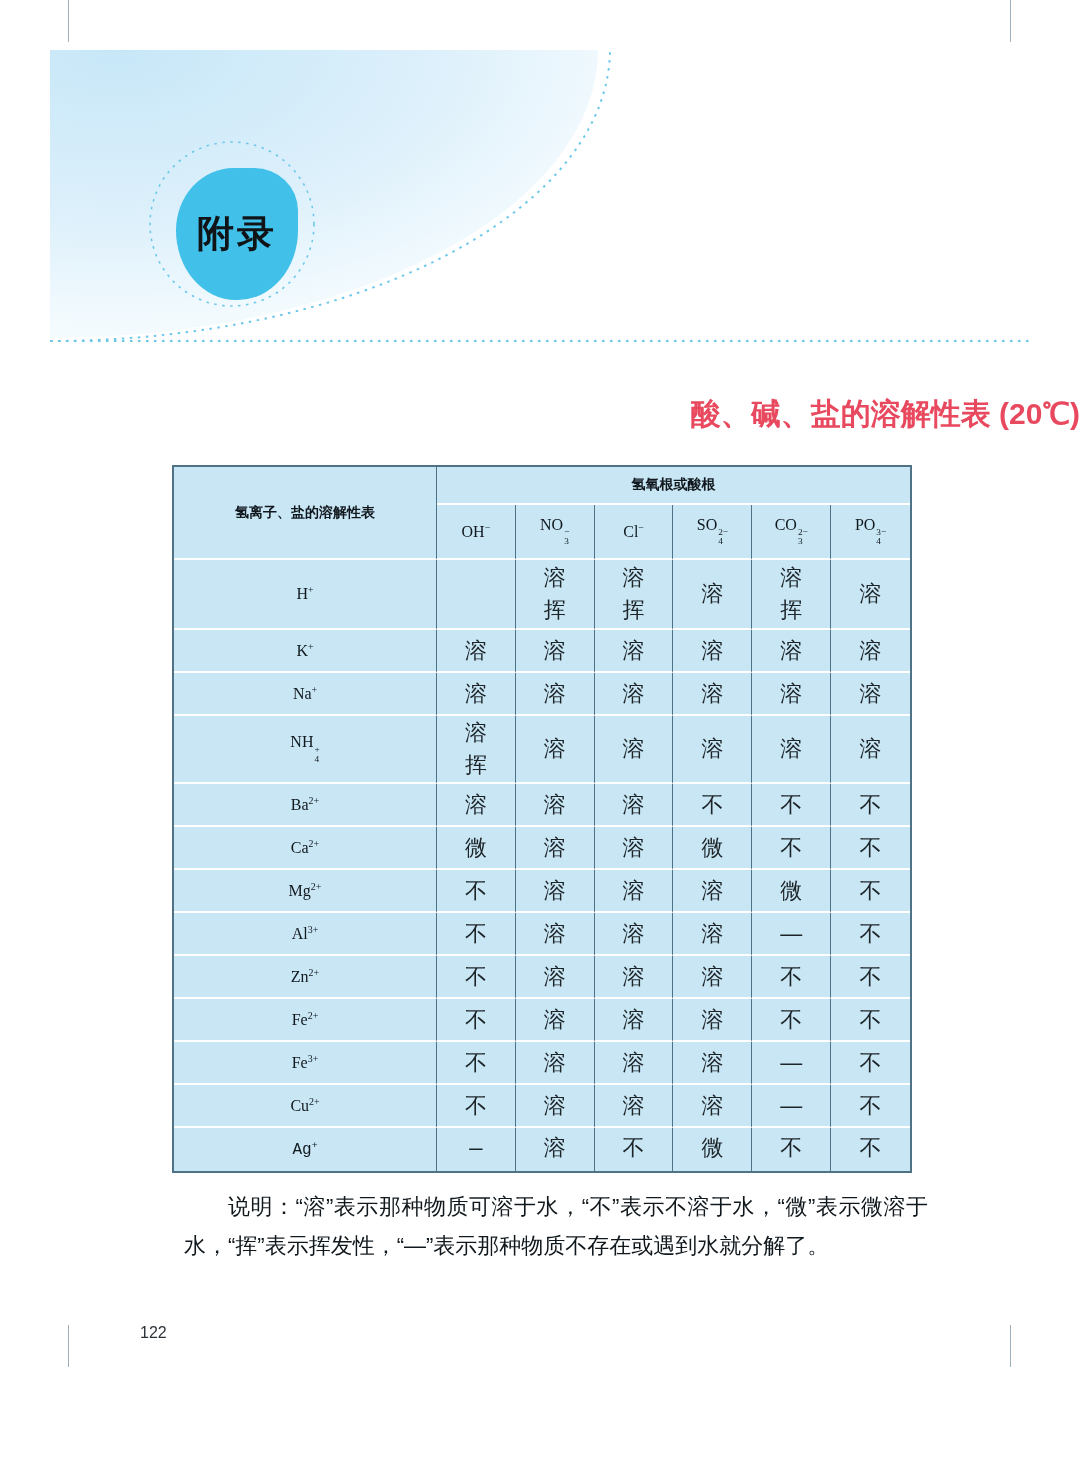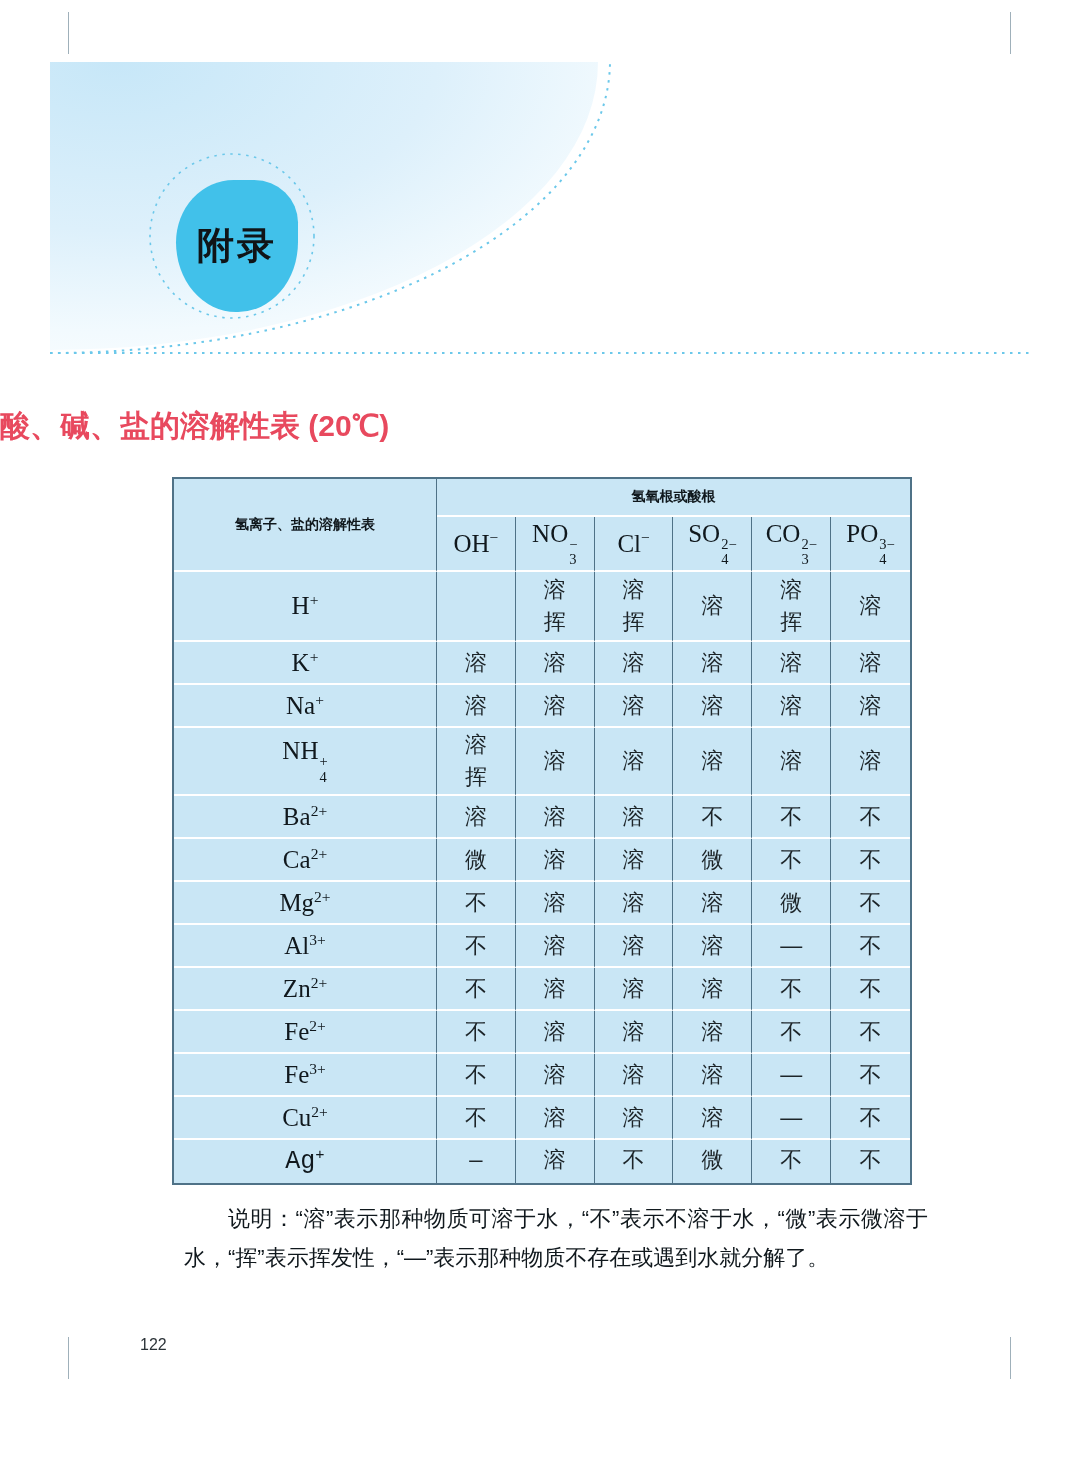--- a/index.html
+++ b/index.html
@@ -1,18 +1,18 @@
 <!DOCTYPE html>
 <html><head>
 <meta charset="utf-8">
 <style>
   * { margin:0; padding:0; box-sizing:border-box; }
   html,body { background:#ffffff; }
   body { font-family:"Liberation Sans", sans-serif; }
-  .page { position:relative; width:1080px; height:1367px; background:#ffffff; overflow:hidden; margin:12px auto; }
+  .page { position:relative; width:1080px; height:1367px; background:#ffffff; overflow:hidden; margin:0 auto; }
 
   
   .crop { position:absolute; width:1px; height:42px; background:#9fb0ba; }
   .crop.tl { left:68px; top:0; }
   .crop.tr { left:1010px; top:0; }
   .crop.bl { left:68px; bottom:0; }
   .crop.br { left:1010px; bottom:0; }
 
   
   .decor-fill {
@@ -24,42 +24,42 @@
   .blob {
     position:absolute; left:176px; top:168px; width:122px; height:132px;
     background:#41c1ea;
     border-radius:50% 38% 52% 52% / 50% 34% 56% 56%;
     display:flex; align-items:center; justify-content:center;
   }
   .blob span { font-size:37px; font-weight:700; color:#101417; letter-spacing:3px; }
 
   .title {
     position:absolute; left:0; top:394px; width:100%;
-    text-align:left; color:#e8495e; font-size:30px; font-weight:700;
+    text-align:right; color:#e8495e; font-size:30px; font-weight:700;
   }
 
   
   .table-wrap {
     position:absolute; left:172px; top:465px; width:740px;
     border:2px solid #4f7287; background:#c9e6f5;
   }
   table { width:100%; border-spacing:0; table-layout:fixed; }
   col.c0 { width:263px; }
   th, td {
     text-align:center; vertical-align:middle;
     border-right:1px solid #4f7287;
     border-bottom:2px solid #ffffff;
     padding:1px 2px;
   }
   tr > *:last-child { border-right:none; }
   tbody tr:last-child > * { border-bottom:none;font-family:Liberation Mono, monospace; }
   .hr1 { height:38px; }
   .hr2 { height:55px; }
   .corner, .span-head { font-weight:700; font-size:14px; color:#10181d; }
-  .anion, .ion { font-family:"Liberation Serif", serif; font-size:25px; font-weight:400; color:#10181d; }
+  .anion, .ion { font-family:"Liberation Serif", serif; font-size:16px; font-weight:400; color:#10181d; }
   .cell { font-size:22px; color:#1c2428; white-space:pre-line; line-height:1.45; }
   tr.rh { height:43px; }
   tr.rh-tall { height:70px; }
   tr.rh-mid { height:68px; }
   sup { font-size:0.62em; }
   .stk {
     display:inline-flex; flex-direction:column; align-items:flex-start;
     font-size:0.58em; line-height:1.05; vertical-align:-0.5em; margin-left:1px;
   }
 

